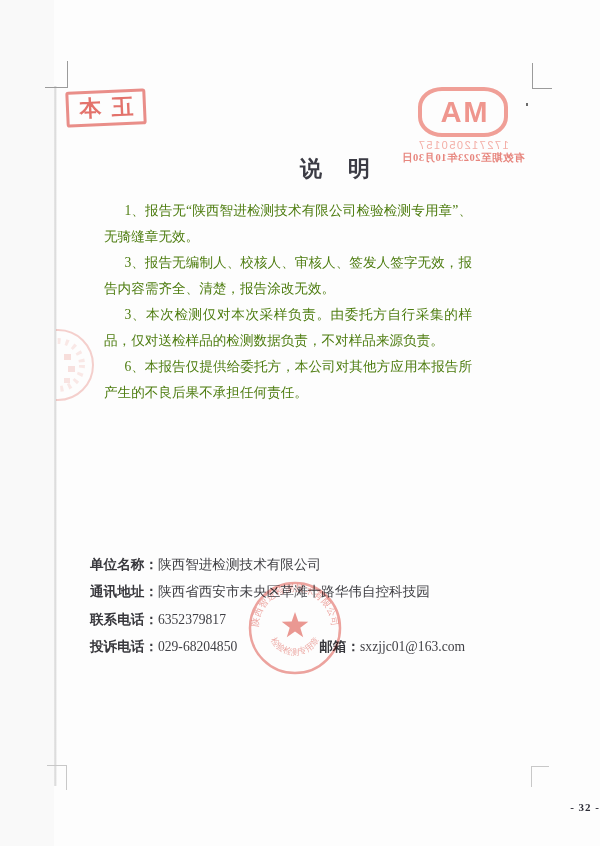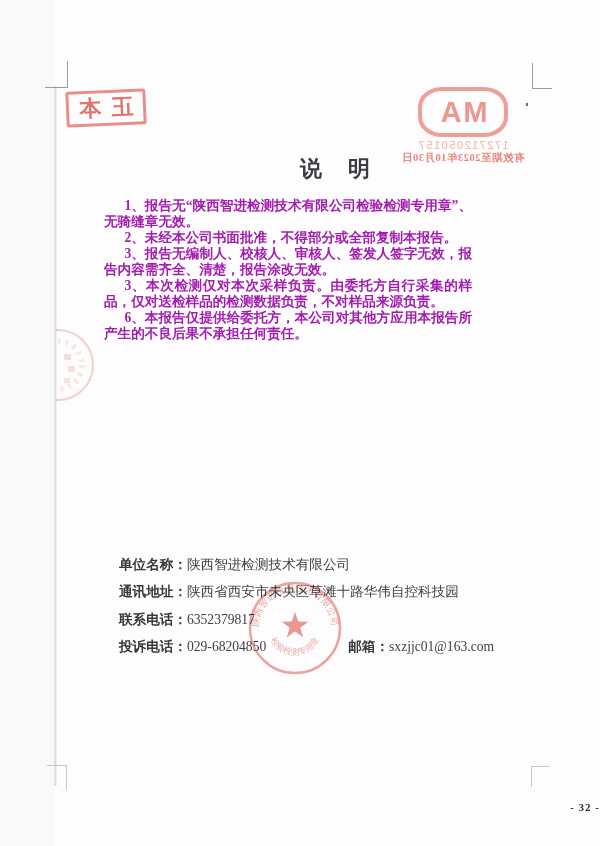--- a/index.html
+++ b/index.html
@@ -18,25 +18,25 @@
   .cm.light { background:#c8c8c8; }
   .cm-dot { position:absolute; width:2px; height:3px; background:#6b6b6b; }
 
   
   .title {
     position:absolute; left:0; top:154px; width:100%; text-align:center;
     font-size:22px; font-weight:bold; color:#3b3b44; letter-spacing:2px;padding-left:36px;
   }
   .content {
     position:absolute; left:104px; top:198px; width:368px;
-    font-size:13.6px; line-height:16px; color:#a21caf; text-align:justify;font-weight:bold;
+    font-size:13.6px; line-height:26px; color:#4d7c0f; text-align:justify;
   }
   .content p { margin:0; text-indent:1.5em; }
   .contact {
-    position:absolute; left:119px; top:551px; width:420px;
+    position:absolute; left:90px; top:551px; width:420px;
     font-size:13.6px; line-height:27.4px; color:#3f3f44;
   }
   .contact .lbl { font-weight:bold; color:#38383d; }
   .email-seg { margin-left:82px; }
   .pageno {
     position:absolute; left:0; top:801px; width:100%; text-align:right;
     font-size:11px; font-weight:bold; color:#2e2e38; letter-spacing:1px;
   }
 
   
@@ -97,21 +97,20 @@
   <div class="stamp-cma">
     <div class="cma-logo">MA</div>
     <div class="cma-line1">172712050157</div>
     <div class="cma-line2">有效期至2023年10月30日</div>
   </div>
 
   <div class="title">说　明</div>
 
   <div class="content">
     <p>1、报告无“陕西智进检测技术有限公司检验检测专用章”、无骑缝章无效。</p>
-    <p>2、未经本公司书面批准，不得部分或全部复制本报告。</p>
     <p>3、报告无编制人、校核人、审核人、签发人签字无效，报告内容需齐全、清楚，报告涂改无效。</p>
     <p>3、本次检测仅对本次采样负责。由委托方自行采集的样品，仅对送检样品的检测数据负责，不对样品来源负责。</p>
     <p>6、本报告仅提供给委托方，本公司对其他方应用本报告所产生的不良后果不承担任何责任。</p>
   </div>
 
   <div class="contact">
     <div>
       <span class="lbl">单位名称：</span><span>陕西智进检测技术有限公司</span>
     </div>
     <div>

